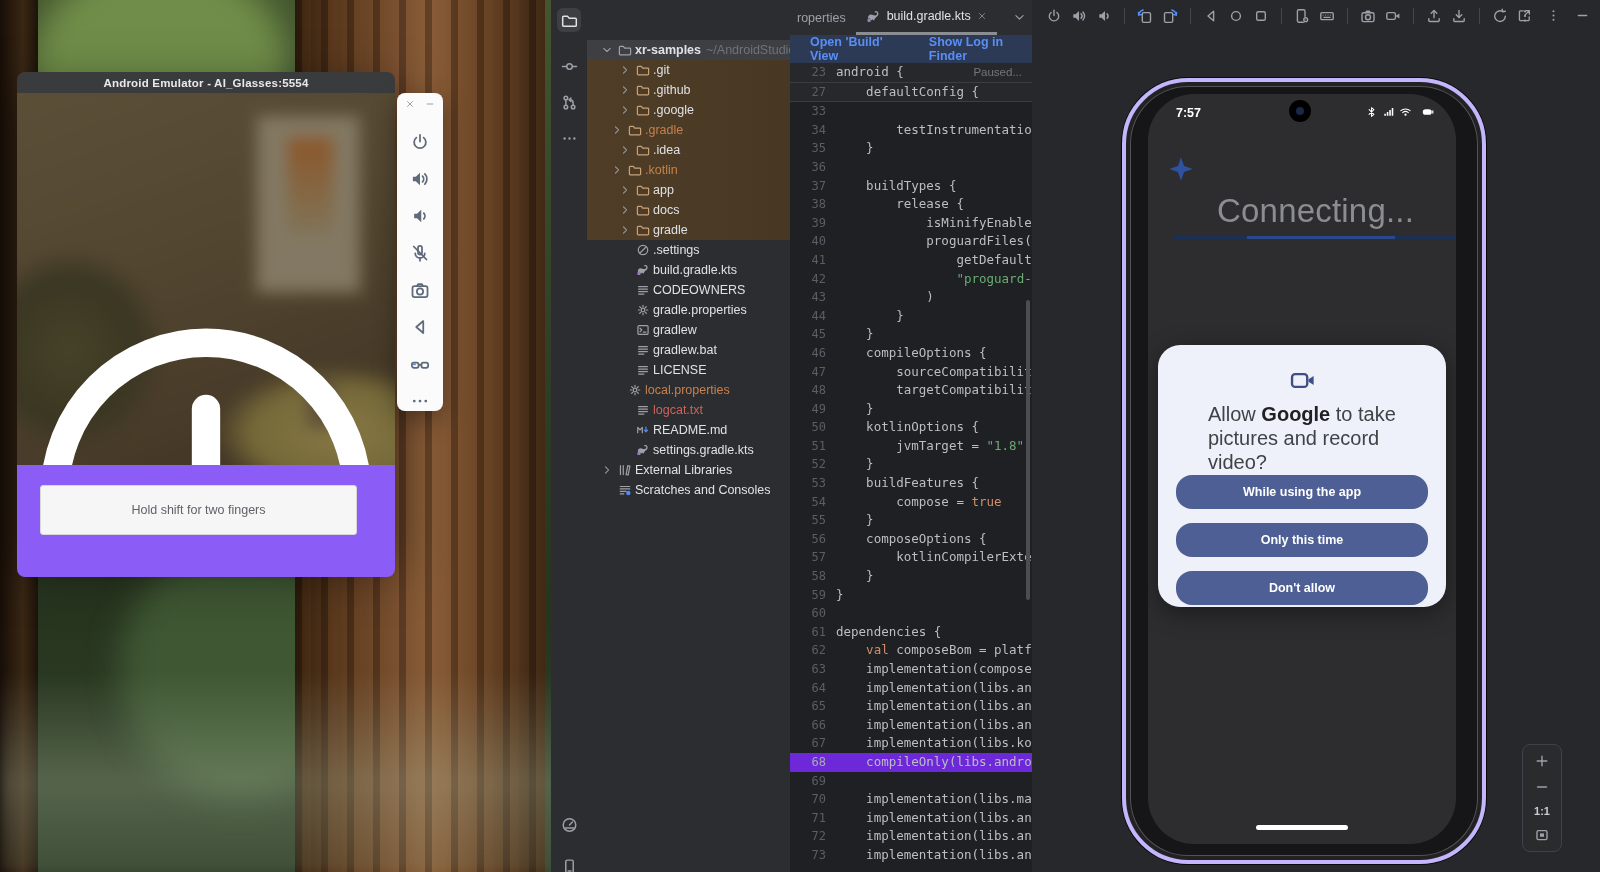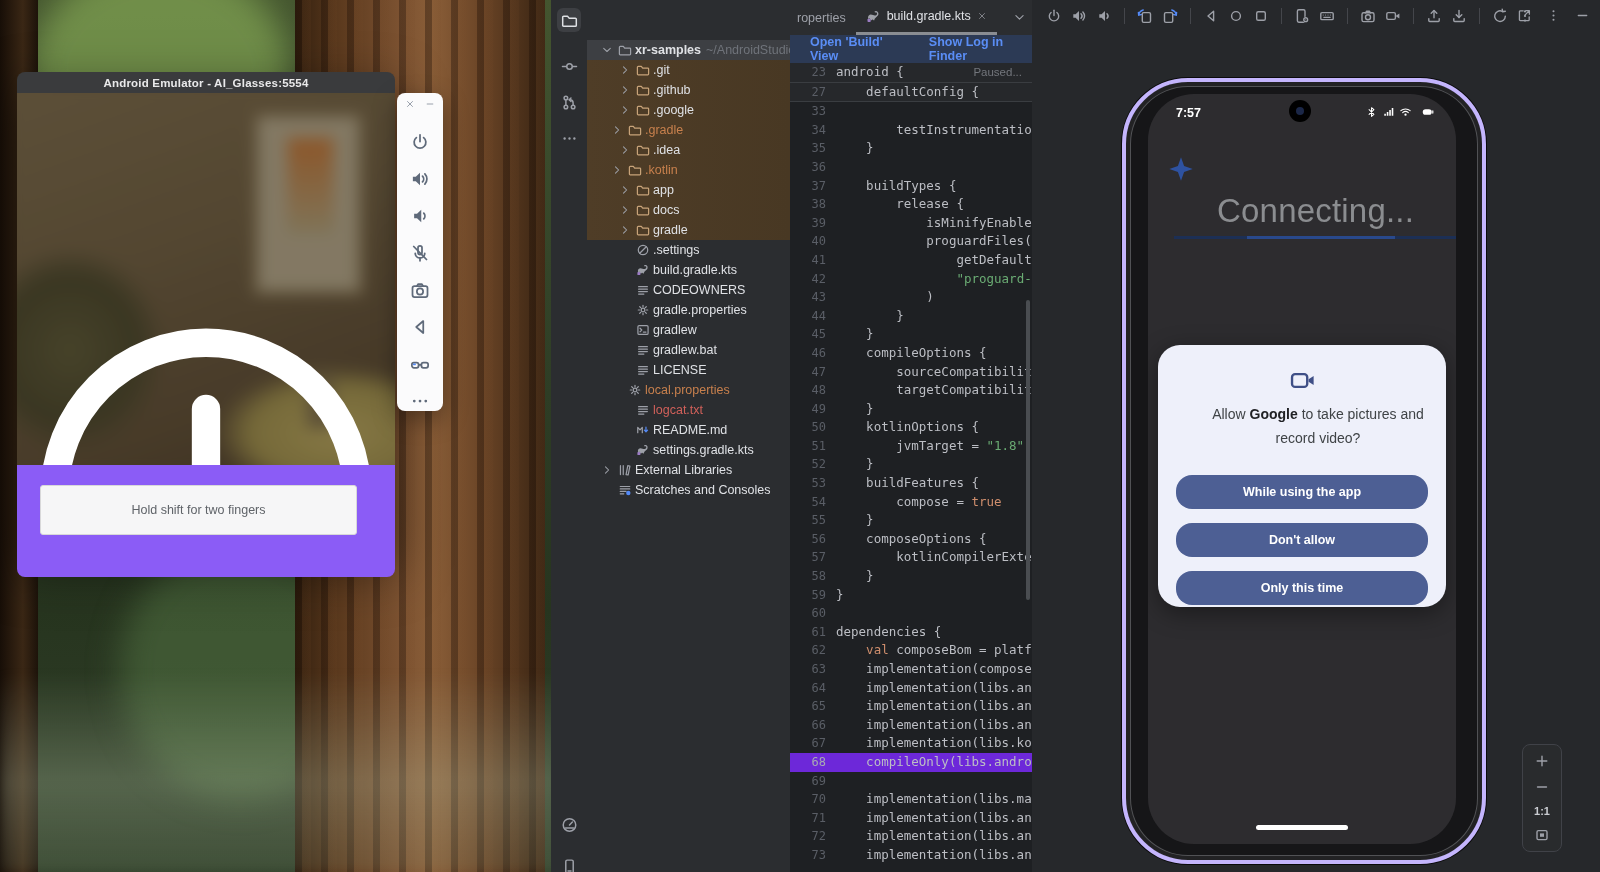--- a/index.html
+++ b/index.html
@@ -97,21 +97,21 @@
   .punch{position:absolute;left:141px;top:6px;width:22px;height:22px;border-radius:50%;background:#000;}
   .punch:after{content:"";position:absolute;left:7px;top:7px;width:8px;height:8px;border-radius:50%;background:#1b2747;}
   .pstatus{position:absolute;right:16px;top:12px;display:flex;align-items:center;gap:4px;color:#fff;}
   .pstatus span{height:12px;display:block;}
   .sparkle{position:absolute;left:20px;top:62px;width:26px;height:26px;color:#2e52a0;}
   .connecting{position:absolute;left:24px;top:98px;font-size:33px;color:#8b8d90;letter-spacing:.2px;margin-left:45px;}
   .pline{position:absolute;left:26px;top:142px;right:0;height:3px;background:#1c2f55;}
   .pline .seg{position:absolute;left:73px;width:148px;height:3px;background:#29498c;}
   .pdialog{position:absolute;left:10px;top:251px;width:288px;height:262px;background:#eef0fa;border-radius:22px;box-shadow:0 6px 24px rgba(0,0,0,.4);}
   .pdialog .cam{width:27px;height:27px;margin:22px auto 8px;color:#3f4f86;display:block;}
-  .pdialog .q{text-align:center;font-size:14px;color:#3f4346;line-height:24px;padding:0 18px;margin-left:32px;}
+  .pdialog .q{font-size:20px;color:#3f4346;line-height:24px;padding:0 18px;margin-left:32px;}
   .pdialog .q b{color:#202124;}
   .pbtns{position:absolute;left:18px;right:18px;top:130px;display:flex;flex-direction:column;gap:14px;}
   .pbtn{height:34px;border-radius:16px;background:#4d5f94;color:#fff;font-size:12.5px;font-weight:bold;display:flex;align-items:center;justify-content:center;font-family:"Liberation Sans",sans-serif;border:none;}
   .navpill{position:absolute;left:108px;bottom:14px;width:92px;height:5px;border-radius:3px;background:#fff;}
   .zoomctl{position:absolute;right:38px;top:744px;width:38px;border:1px solid #404248;border-radius:8px;background:rgba(43,45,48,.55);display:flex;flex-direction:column;align-items:center;padding:8px 0;gap:10px;color:#9da0a8;}
   .zoomctl .zi{width:16px;height:16px;}
   .zoomctl .ratio{font-size:11px;font-weight:bold;color:#c9ccd1;}
   svg{display:block;}
 </style>
 </head>
@@ -930,22 +930,22 @@
                 <svg viewBox="0 0 16 16" width="100%" height="100%" stroke="currentColor" fill="none" stroke-width="1.4" stroke-linecap="round" stroke-linejoin="round">
                   <rect x="1.8" y="4.2" width="9" height="7.6" rx="1.8"></rect>
                   <path fill="currentColor" stroke="none" d="M11.6 7.2l3-1.9v5.4l-3-1.9z"></path>
                 </svg>
               </span>
             <div class="q">
               <span>Allow </span><b>Google</b><span> to take pictures and record video?</span>
             </div>
             <div class="pbtns" id="pbtns">
                 <button class="pbtn">While using the app</button>
+                <button class="pbtn">Only this time</button>
                 <button class="pbtn">Don't allow</button>
-                <button class="pbtn">Only this time</button>
               </div>
           </div>
           <div class="navpill"></div>
         </div>
       </div>
 
       <div class="zoomctl">
         <span class="zi">
             <svg viewBox="0 0 16 16" width="100%" height="100%" stroke="currentColor" fill="none" stroke-width="1.4" stroke-linecap="round" stroke-linejoin="round">
               <path d="M8 3.2v9.6M3.2 8h9.6"></path>

